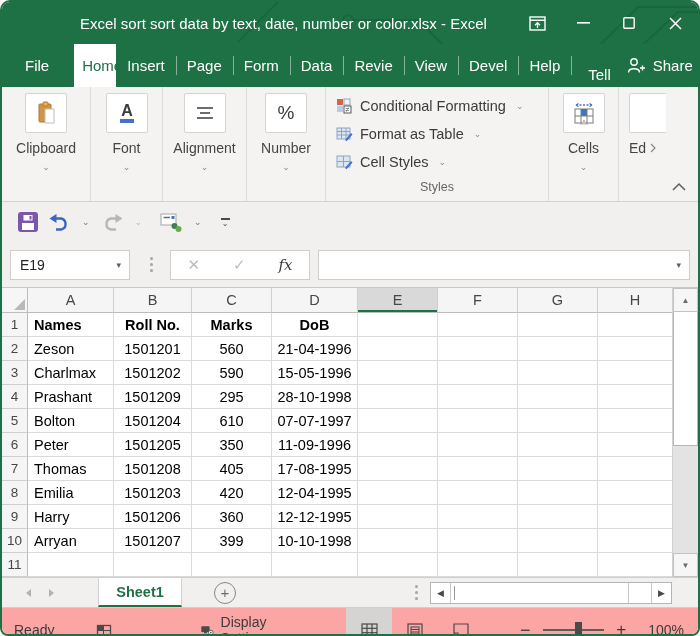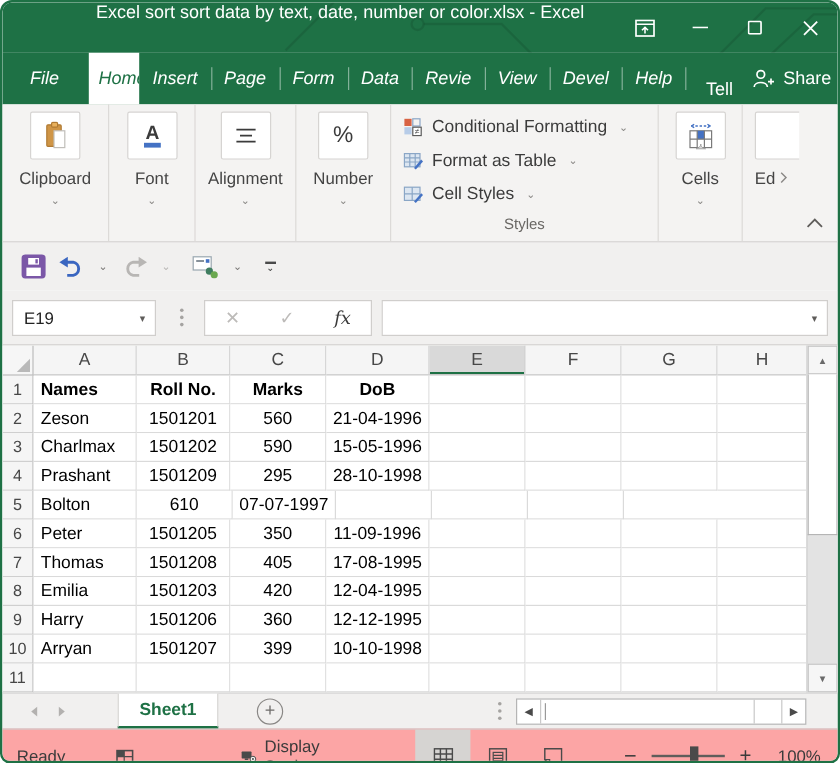--- a/index.html
+++ b/index.html
@@ -4,30 +4,30 @@
 <style>
   * { box-sizing: border-box; margin: 0; padding: 0; }
   html,body { background:#fff; font-family:"Liberation Sans", sans-serif; }
   .window {
     width:700px; height:636px; border:2px solid #1e7145;
     border-radius:10px 10px 8px 8px; overflow:hidden; position:relative;
     background:#fff;
   }
   
   .titlebar {
-    height:42px; background:#1e7145; color:#fff; display:flex; align-items:flex-start;
+    height:42px; background:#1e7145; color:#fff; display:flex; align-items:center;
     position:relative; overflow:hidden;
   }
   .deco { position:absolute; right:0; top:0; pointer-events:none; }
   .title { margin-left:78px; font-size:15px; white-space:nowrap; z-index:1; }
   .win-controls { margin-left:auto; display:flex; align-items:center; z-index:1; }
   .win-btn { width:46px; height:42px; display:flex; align-items:center; justify-content:center; cursor:default; }
   
   .menubar { height:43px; background:#1e7145; display:flex; align-items:stretch; color:#fff; position:relative; }
-  .menu-tabs { display:flex; align-items:stretch; margin-left:12px;font-style:italic; }
+  .menu-tabs { display:flex; align-items:stretch; margin-left:12px; }
   .menu-tab { display:flex; align-items:center; padding:0 11px; font-size:15px; white-space:nowrap; position:relative; }
   .menu-tab:nth-child(n+4)::before {
     content:""; position:absolute; left:0; top:12px; height:19px; width:1px; background:rgba(255,255,255,.45);
   }
   .menu-tab.active { background:#fff; color:#1e7145; max-width:42px; overflow:hidden; margin-left:14px; padding:0 8px; }
   .tellme { display:flex; align-items:center; gap:10px; font-size:15px; padding:0 16px; border-left:1px solid rgba(255,255,255,.45); margin:12px 0; height:19px; align-self:center;flex-direction:column; }
   .share { display:flex; align-items:center; gap:7px; font-size:15px; margin-left:auto; margin-right:32px; }
   
   .ribbon { height:115px; background:#f4f3f2; border-bottom:1px solid #d5d3d1; display:flex; position:relative; }
   .rgroup { display:flex; flex-direction:column; align-items:center; border-right:1px solid #dcdad8; padding-top:6px; }
@@ -414,20 +414,21 @@
             <div class="cell wC center">295</div>
             <div class="cell wD center">28-10-1998</div>
             <div class="cell wE center"></div>
             <div class="cell wF center"></div>
             <div class="cell wG center"></div>
             <div class="cell wH center"></div>
           </div>
           <div class="grid-row">
             <div class="row-h">5</div>
             <div class="cell wA">Bolton</div>
+            <div class="cell wB center">1501204</div>
             <div class="cell wC center">610</div>
             <div class="cell wD center">07-07-1997</div>
             <div class="cell wE center"></div>
             <div class="cell wF center"></div>
             <div class="cell wG center"></div>
             <div class="cell wH center"></div>
           </div>
           <div class="grid-row">
             <div class="row-h">6</div>
             <div class="cell wA">Peter</div>

